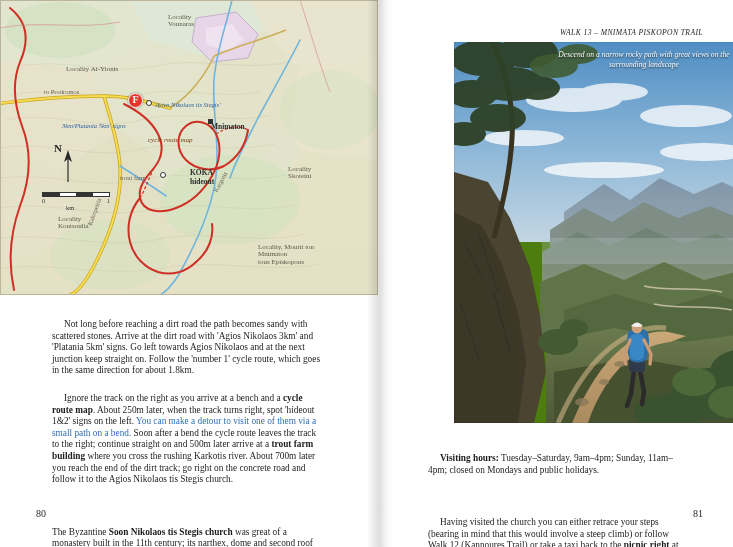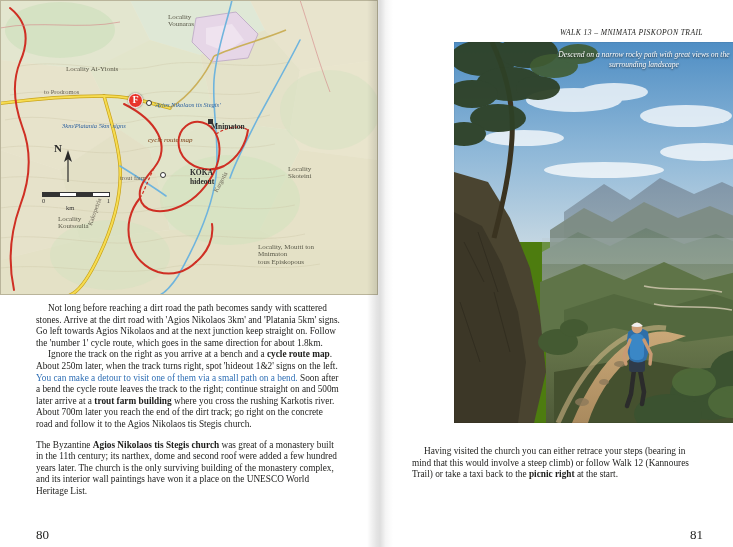--- a/index.html
+++ b/index.html
@@ -116,35 +116,35 @@
     font-size: 6.5px; color: #333;
   }
 
   
   .body-left {
     position: absolute;
     left: 36px; top: 303px;
     width: 305px;
   }
   .body-left p, .body-right p {
-    margin: 0;
+    margin: 16px;
     font-size: 9.3px;
     line-height: 11.6px;
     color: #1d1d1b;
     text-align: left;
   }
   .body-left p.indent { text-indent: 12px; }
   .gap { height: 9px; }
   .blue { color: #2f6fb5; }
   b { font-weight: bold; }
 
   .folio {
     position: absolute;
-    bottom: 4px;
-    font-size: 13px;
+    bottom: 28px;
+    font-size: 10px;
     color: #1d1d1b;
     font-family: "Liberation Serif", serif;
   }
   .folio-left { left: 36px; }
   .folio-right { right: 30px; }
 
   
   .run-head {
     position: absolute;
     right: 30px; top: 28px;
@@ -321,21 +321,21 @@
 
       <div class="map-label road-label" style="left:44px; top:88px;">to Prodromos</div>
       <div class="map-label road-label" style="left:86px; top:224px; transform:rotate(-70deg); transform-origin:left top;">Kakopetria</div>
       <div class="map-label road-label" style="left:212px; top:190px; transform:rotate(-62deg); transform-origin:left top;">Kargotis</div>
     </div>
 
     <div class="body-left">
       <p class="indent"><span>Not long before reaching a dirt road the path becomes sandy with scattered stones. Arrive at the dirt road with 'Agios Nikolaos 3km' and 'Platania 5km' signs. Go left towards Agios Nikolaos and at the next junction keep straight on. Follow the 'number 1' cycle route, which goes in the same direction for about 1.8km.</span></p>
       <p class="indent"><span>Ignore the track on the right as you arrive at a bench and a </span><b>cycle route map</b><span>. About 250m later, when the track turns right, spot 'hideout 1&amp;2' signs on the left. </span><span class="blue">You can make a detour to visit one of them via a small path on a bend.</span><span> Soon after a bend the cycle route leaves the track to the right; continue straight on and 500m later arrive at a </span><b>trout farm building</b><span> where you cross the rushing Karkotis river. About 700m later you reach the end of the dirt track; go right on the concrete road and follow it to the Agios Nikolaos tis Stegis church.</span></p>
       <div class="gap"></div>
-      <p><span>The Byzantine </span><b>Agios Nikolaos tis Stegis church</b><span> was great of a monastery built in the 11th century; its narthex, dome and second roof were added a few hundred years later. The church is the only surviving building of the monastery complex, and its interior wall paintings have won it a place on the UNESCO World Heritage List.</span></p>
+      <p><span>The Byzantine </span><b>Soon Nikolaos tis Stegis church</b><span> was great of a monastery built in the 11th century; its narthex, dome and second roof were added a few hundred years later. The church is the only surviving building of the monastery complex, and its interior wall paintings have won it a place on the UNESCO World Heritage List.</span></p>
     </div>
 
     <div class="folio folio-left">80</div>
   </div>
 
   <div class="gutter"></div>
 
   <div class="page page-right">
 
     <div class="run-head">Walk 13 – Mnimata Piskopon Trail</div>
@@ -459,20 +459,21 @@
           <circle cx="183" cy="286" r="5.4" fill="#cfa17b"></circle>
           <path d="M177,284 q6,-7 12,0 q-6,2 -12,0 Z" fill="#efefef"></path>
         </g>
 
         <rect x="0" y="0" width="290" height="381" fill="none" stroke="rgba(0,0,0,0.12)" stroke-width="1"></rect>
       </svg>
       <div class="photo-caption">Descend on a narrow rocky path with great views on the surrounding landscape</div>
     </div>
 
     <div class="body-right">
+      <p class="indent"><b>Visiting hours:</b><span> Tuesday–Saturday, 9am–4pm; Sunday, 11am–4pm; closed on Mondays and public holidays.</span></p>
       <div class="gap"></div>
       <p class="indent"><span>Having visited the church you can either retrace your steps (bearing in mind that this would involve a steep climb) or follow Walk 12 (Kannoures Trail) or take a taxi back to the </span><b>picnic right</b><span> at the start.</span></p>
     </div>
 
     <div class="folio folio-right">81</div>
   </div>
 
 </div>
 
 </body></html>

